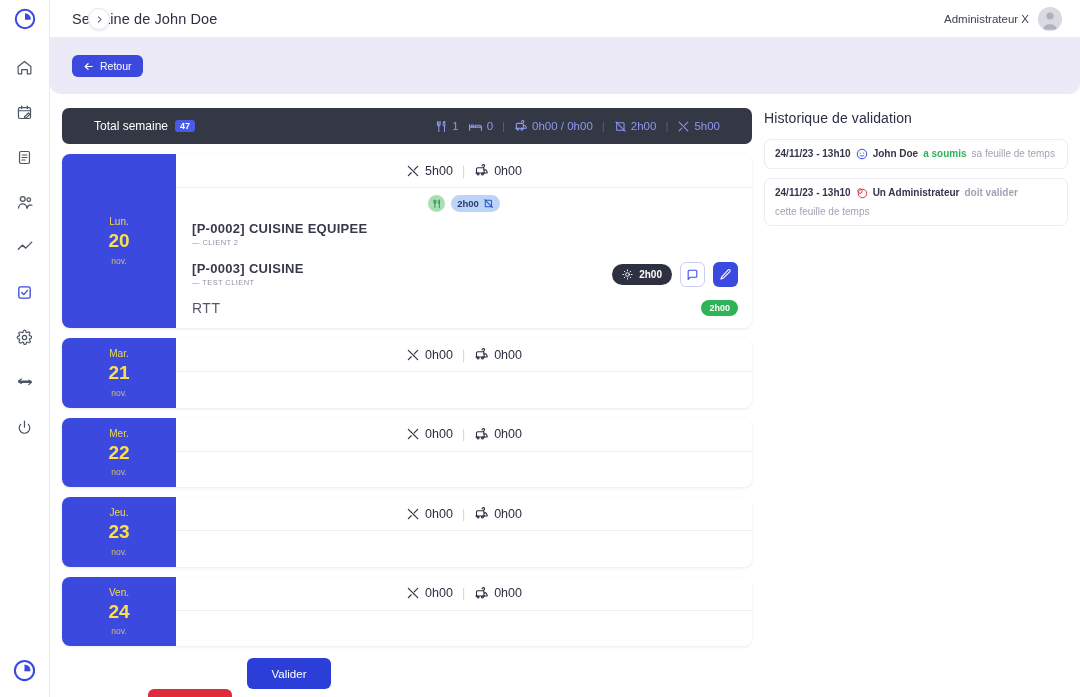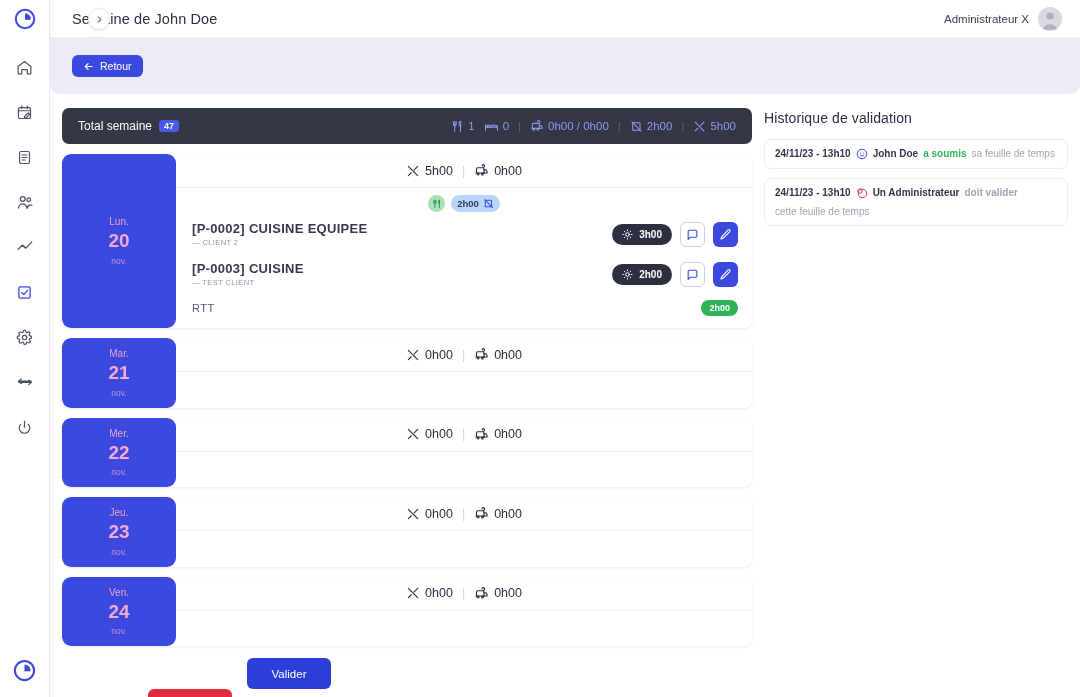--- a/index.html
+++ b/index.html
@@ -82,43 +82,42 @@
   .dl-icon { margin-left: auto; display: flex; align-items: center; }
 
   
   .content { flex: 1; display: flex; padding: 14px 12px 0 12px; gap: 12px; overflow: hidden; }
   .col-left { width: 690px; flex: 0 0 690px; }
   .col-right { flex: 1; padding-top: 2px; }
 
   
   .total-bar {
     background: #343744; color: #fff; border-radius: 7px;
-    height: 36px; display: flex; align-items: center; padding: 0 16px;
+    height: 36px; display: flex; align-items: center; padding: 0 32px;
     font-size: 12px;
   }
   .total-label { display: flex; align-items: center; gap: 7px; }
   .badge-count {
     background: #4a5ae8; color: #fff; font-size: 9px; font-weight: bold;
     border-radius: 3px; padding: 1.5px 5px; line-height: 1;
   }
   .total-stats { margin-left: auto; display: flex; align-items: center; gap: 9px; color: #8d99f0; font-size: 11.5px; }
   .stat { display: flex; align-items: center; gap: 4px; }
   .sep { color: #5c6070; }
 
   
   .day-card {
     margin-top: 10px; display: flex; background: #fff;
     border-radius: 8px; box-shadow: 0 1px 3px rgba(55,55,95,.10);
     overflow: hidden; min-height: 60px;
   }
   .day-left {
-    width: 114px; flex: 0 0 114px; background: #3b49df; color: #f9a8d4;
+    width: 114px; flex: 0 0 114px; background: #3b49df; color: #fde047;
     display: flex; flex-direction: column; align-items: center; justify-content: center;
     padding: 10px 0;
-    border-radius: 9px;
   }
   .day-dow { font-size: 10px; opacity: .93; }
   .day-num { font-size: 19px; font-weight: bold; line-height: 1.5; }
   .day-mon { font-size: 8.5px; opacity: .72; text-align: right; }
   .day-right { flex: 1; display: flex; flex-direction: column; }
   .day-head {
     height: 34px; display: flex; align-items: center; justify-content: center;
     gap: 9px; border-bottom: 1px solid #eeeef4; font-size: 12.5px; color: #2b2f42;
   }
   .day-head .stat { gap: 5px; }
@@ -142,21 +141,21 @@
     display: flex; align-items: center; gap: 6px; padding: 0 10px; font-size: 10px; font-weight: bold;
     cursor: pointer;
   }
   .btn-sq {
     width: 25px; height: 25px; border-radius: 6px; display: flex; align-items: center; justify-content: center;
     cursor: pointer;
   }
   .btn-comment { border: 1px solid #c8cef5; background: #fff; color: #3b49df; }
   .btn-edit { background: #3b49df; color: #fff; border: none; }
   .rtt-row { display: flex; align-items: center; padding: 6px 14px 12px 16px; }
-  .rtt-label { font-size: 11px; color: #53566b; letter-spacing: .5px; }
+  .rtt-label { font-size: 14px; color: #53566b; letter-spacing: .5px; }
   .badge-green {
     margin-left: auto; background: #2eb457; color: #fff; border-radius: 9px;
     height: 16px; display: flex; align-items: center; padding: 0 8px;
     font-size: 9px; font-weight: bold;
   }
   .day-empty { flex: 1; }
 
   
   .hist-title { font-size: 14px; color: #2b2f42; margin-bottom: 13px; letter-spacing: .1px; }
   .hist-item {
@@ -422,39 +421,20 @@
                   <path d="M5 19V6.5a1.5 1.5 0 0 1 1.5-1.5H17a1.5 1.5 0 0 1 1.5 1.5V19z"></path>
                   <line x1="3.5" y1="3.5" x2="20.5" y2="20.5"></line>
                 </svg>
               </span>
             </div>
 
             <div class="task-row">
               <div class="task-info">
                 <span class="task-title">[P-0002] CUISINE EQUIPEE</span>
                 <span class="task-client">—  CLIENT 2</span>
-              </div>
-              <div class="task-actions">
-                <span class="pill-dark">
-                  <svg width="11" height="11" viewBox="0 0 24 24" fill="none" stroke="#ffffff" stroke-width="2" stroke-linecap="round">
-                    <circle cx="12" cy="12" r="4"></circle>
-                    <path d="M12 2v2M12 20v2M2 12h2M20 12h2M4.9 4.9l1.5 1.5M17.6 17.6l1.5 1.5M19.1 4.9l-1.5 1.5M6.4 17.6l-1.5 1.5"></path>
-                  </svg>
-                  <span>3h00</span>
-                </span>
-                <span class="btn-sq btn-comment">
-                  <svg width="13" height="13" viewBox="0 0 24 24" fill="none" stroke="currentColor" stroke-width="2" stroke-linecap="round" stroke-linejoin="round">
-                    <path d="M20 15a2 2 0 0 1-2 2H8l-4 4V6a2 2 0 0 1 2-2h12a2 2 0 0 1 2 2z"></path>
-                  </svg>
-                </span>
-                <span class="btn-sq btn-edit">
-                  <svg width="13" height="13" viewBox="0 0 24 24" fill="none" stroke="currentColor" stroke-width="2" stroke-linecap="round" stroke-linejoin="round">
-                    <path d="M17 3.5a2.1 2.1 0 0 1 3 3L7.5 19 3.5 20.5 5 16.5z"></path>
-                  </svg>
-                </span>
               </div>
             </div>
 
             <div class="task-row">
               <div class="task-info">
                 <span class="task-title">[P-0003] CUISINE</span>
                 <span class="task-client">—  TEST CLIENT</span>
               </div>
               <div class="task-actions">
                 <span class="pill-dark">

